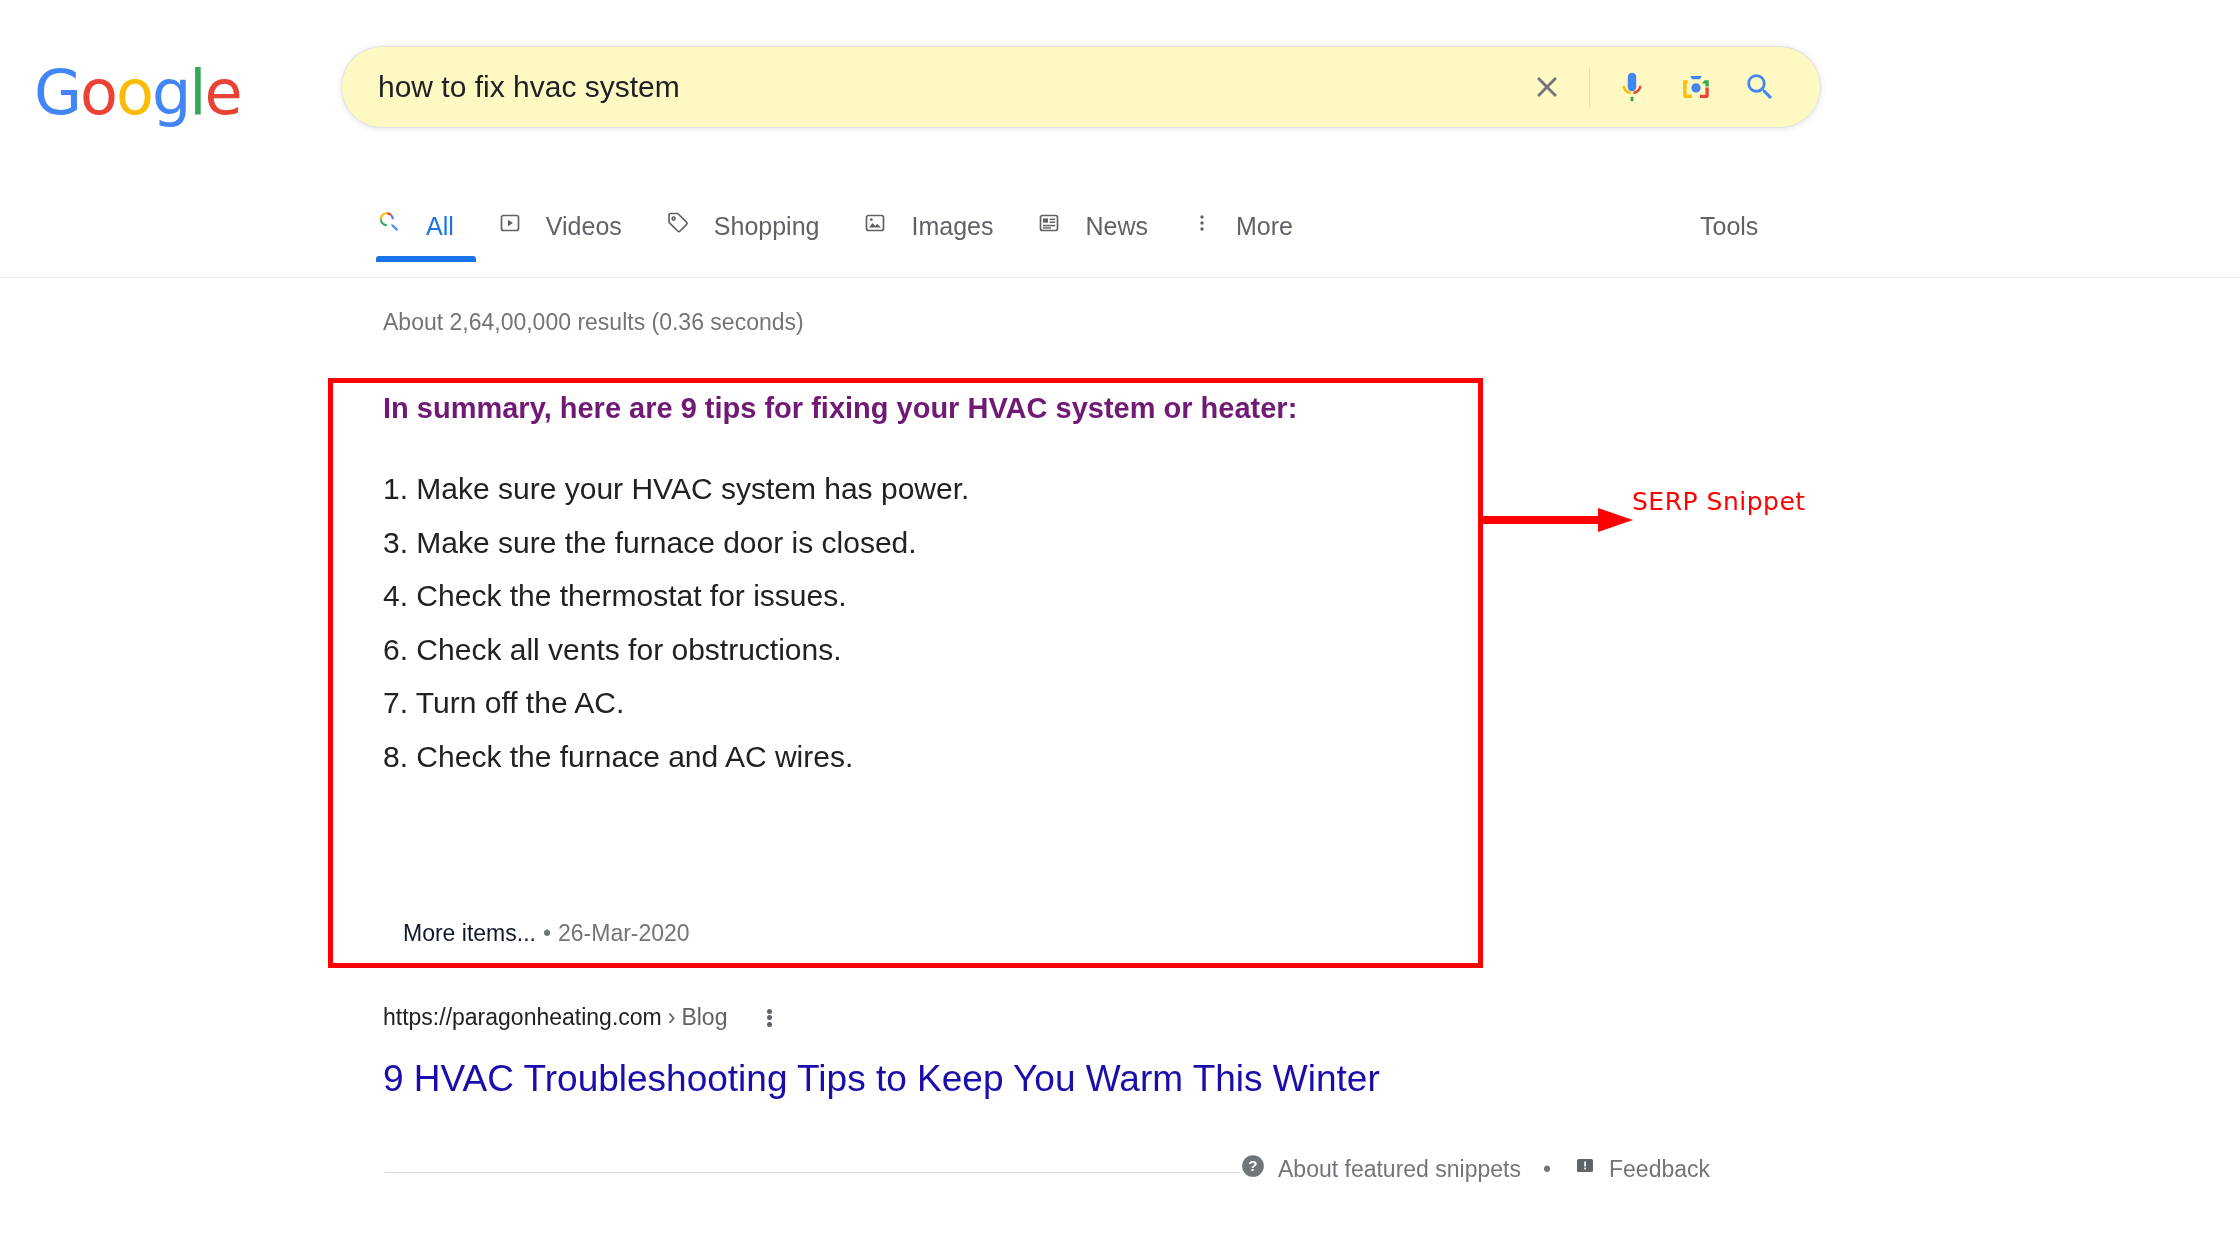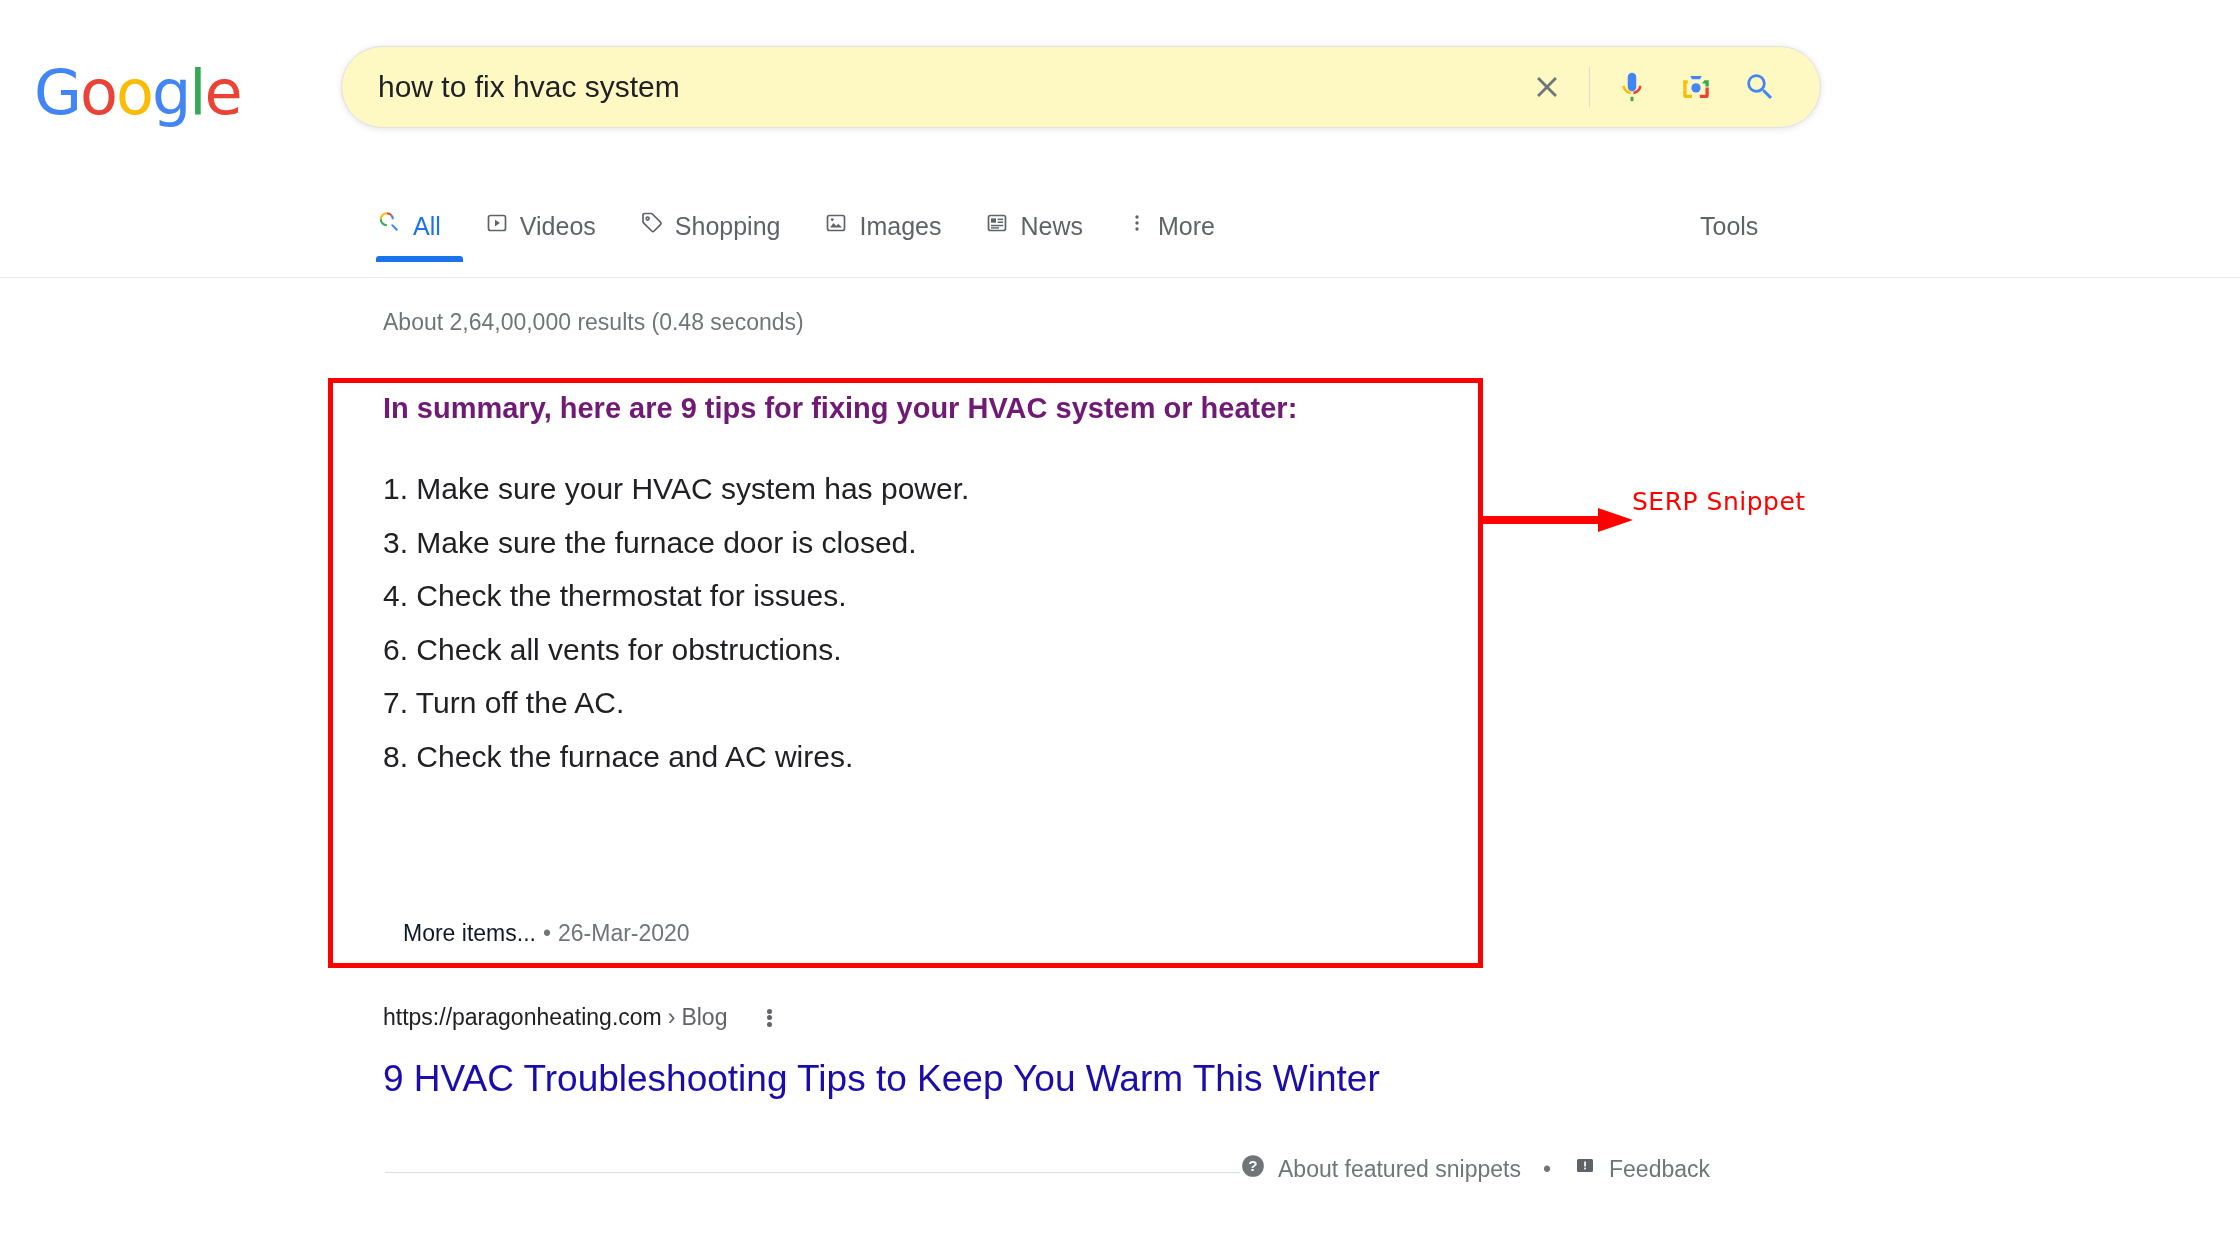--- a/index.html
+++ b/index.html
@@ -101,21 +101,21 @@
     position: absolute;
     left: 376px;
     top: 0;
     display: flex;
     align-items: flex-start;
     height: 88px;
   }
   .tab {
     display: flex;
     align-items: center;
-    gap: 11px;
+    gap: 24px;
     height: 72px;
     padding: 0 22px;
     font-size: 25px;
     color: #5f6368;
     cursor: pointer;
     position: relative;
     white-space: nowrap;
   }
   .tab:first-child { padding-left: 0; }
   .tab.active { color: #1a73e8; }
@@ -421,21 +421,21 @@
       </div>
 
     </div>
 
     <div class="tools-btn">Tools</div>
   </div>
 
   <div class="nav-divider"></div>
 </div>
 
-<div class="results-count">About 2,64,00,000 results (0.48 seconds)</div>
+<div class="results-count">About 2,64,00,000 results (0.36 seconds)</div>
 
 <div class="snippet-box"></div>
 
 <div class="snippet-heading">In summary, here are 9 tips for fixing your HVAC system or heater:</div>
 
 <ul class="snippet-list">
   <li>1. Make sure your HVAC system has power.</li>
   <li>3. Make sure the furnace door is closed.</li>
   <li>4. Check the thermostat for issues.</li>
   <li>6. Check all vents for obstructions.</li>

